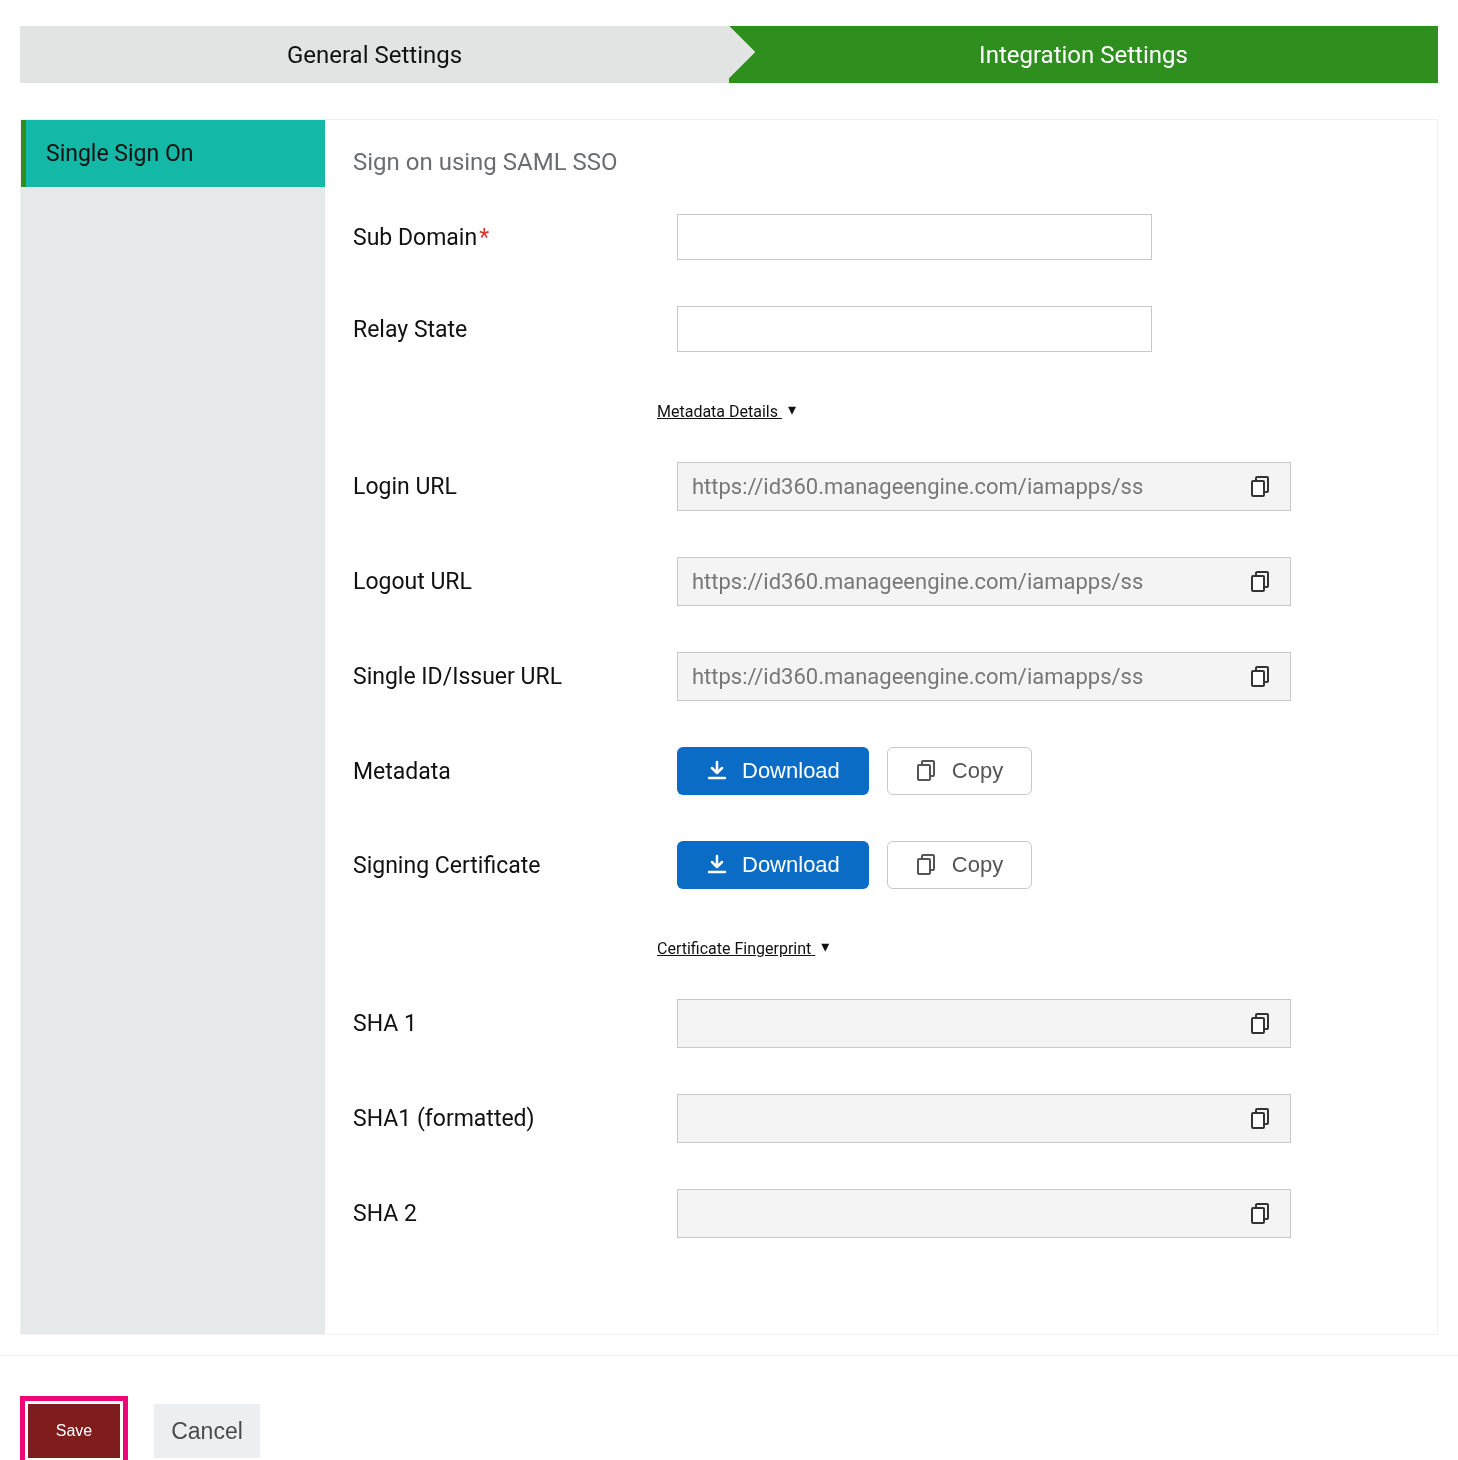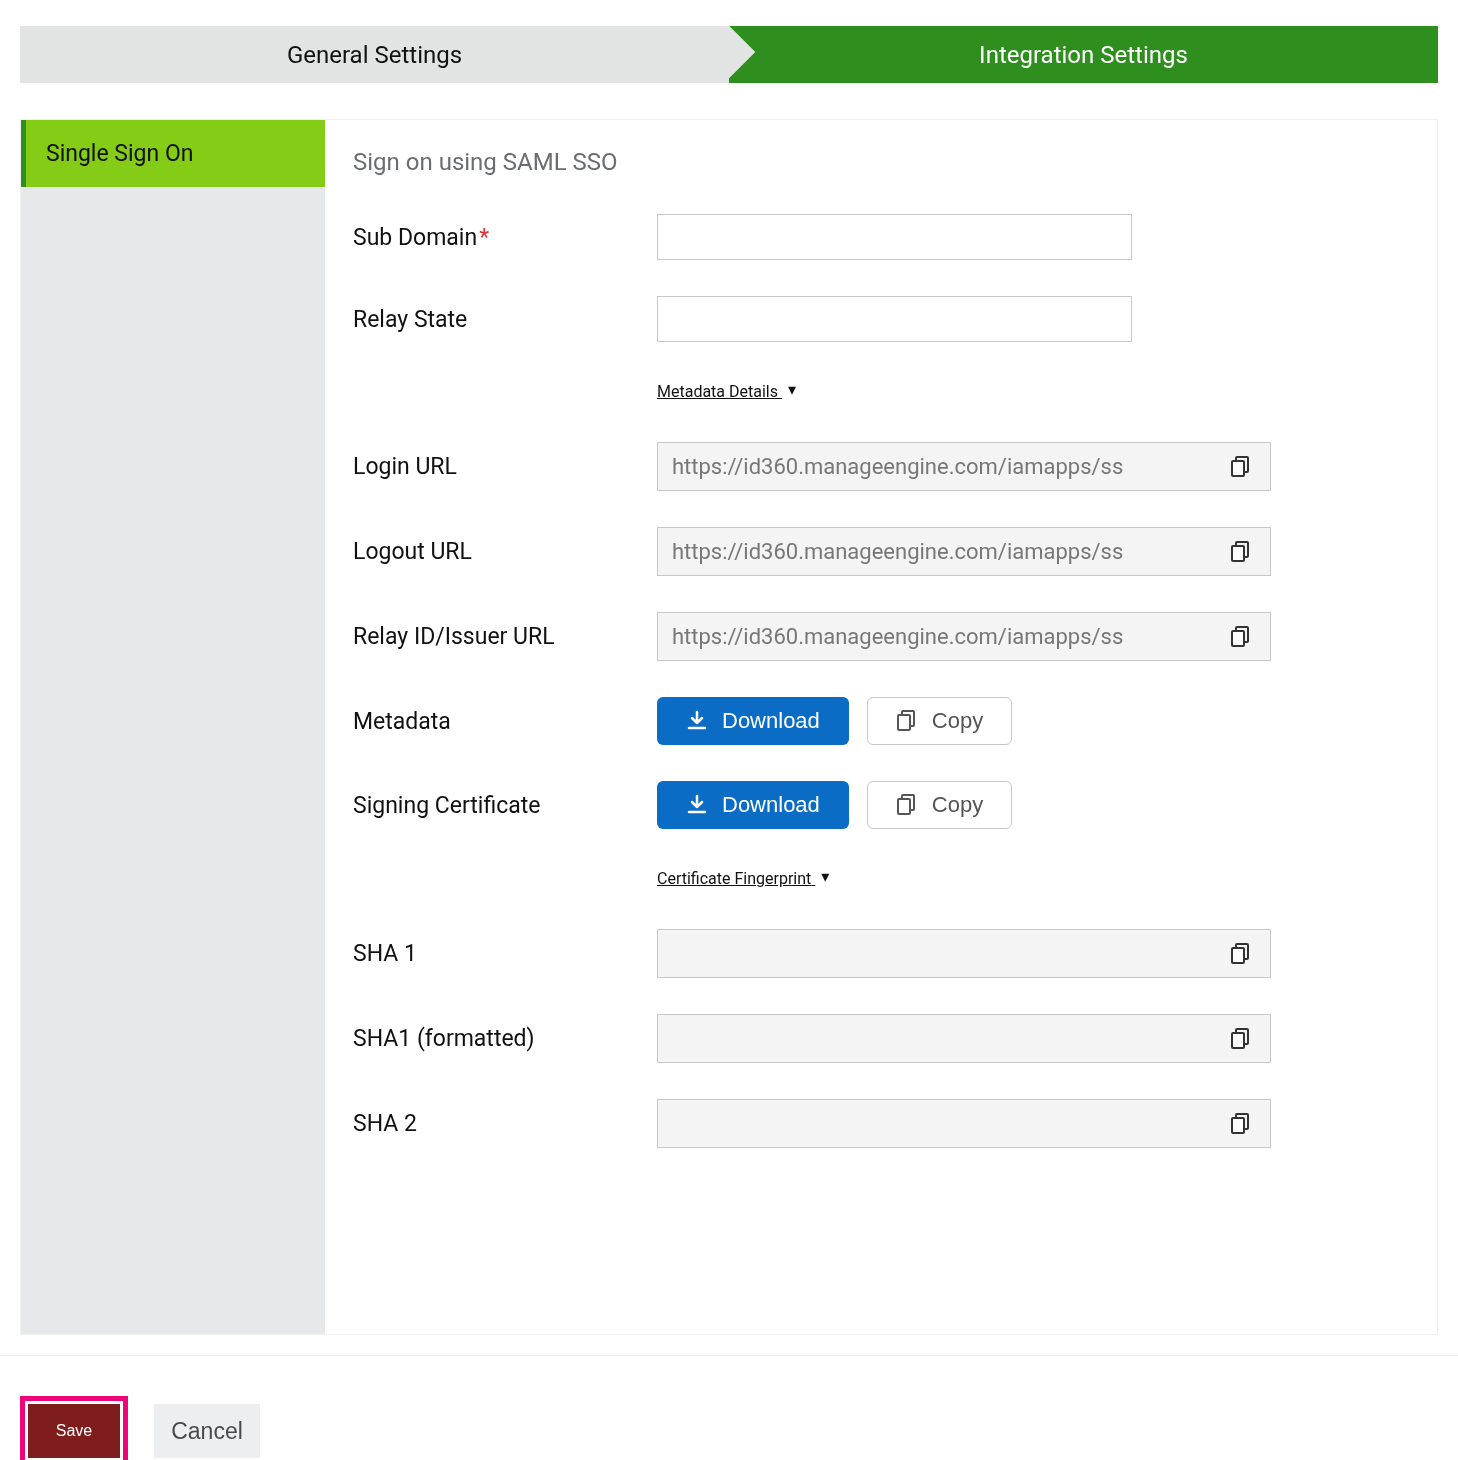--- a/index.html
+++ b/index.html
@@ -16,25 +16,25 @@
   }
   .step-2    { background:#2f8f1e; color:#fff; }
   .step-2::before{
     content:""; position:absolute; left:0; top:0; width:0; height:0;
     border-top:26px solid transparent; border-bottom:26px solid transparent; border-left:26px solid #fff; z-index:1;
   }
 
   
   .panel { display:flex; border:1px solid #f0f0f0; min-height:1216px; }
   .sidebar { width:304px; background:#e6e9ea; }
-  .side-item { background:#84cc16; border-left:5px solid #2f8f1e; padding:20px 20px; font-size:23px; }
+  .side-item { background:#14b8a6; border-left:5px solid #2f8f1e; padding:20px 20px; font-size:23px; }
   .content { flex:1; padding:28px 14px 20px 28px; }
   .section-title { color:#6b6e71; font-size:24px; margin:0 0 38px 0; }
 
-  .form-row { display:flex; align-items:center; margin-bottom:36px; }
+  .form-row { display:flex; align-items:center; margin-bottom:46px;gap:20px; }
   .form-row .lbl { width:304px; font-size:23px; }
   .req { color:#d33; margin-left:2px; }
 
   .text-input { flex:0 0 475px; height:46px; border:1px solid #c8c8c8; padding:6px 12px; font-size:22px; color:#111; background:#fff; }
   .text-input.blur { color:transparent; text-shadow:0 0 18px #b8b8b8; }
 
   .disclosure { margin-left:304px; margin-bottom:40px; }
   .disclosure a { color:#111; font-size:16px; text-decoration:underline; cursor:pointer; }
   .caret { display:inline-block; margin-left:6px; transform:translateY(-2px); }
 
@@ -136,21 +136,21 @@
             <span>
                 <svg width="22" height="24">
                   <use href="#ic-copy"></use>
                 </svg>
               </span>
           </button>
         </div>
       </div>
 
       <div class="form-row">
-        <div class="lbl">Relay ID/Issuer URL</div>
+        <div class="lbl">Single ID/Issuer URL</div>
         <div class="ro-wrap">
           <div class="ro-input">https://id360.manageengine.com/iamapps/ss</div>
           <button class="icon-btn">
             <span>
                 <svg width="22" height="24">
                   <use href="#ic-copy"></use>
                 </svg>
               </span>
           </button>
         </div>

